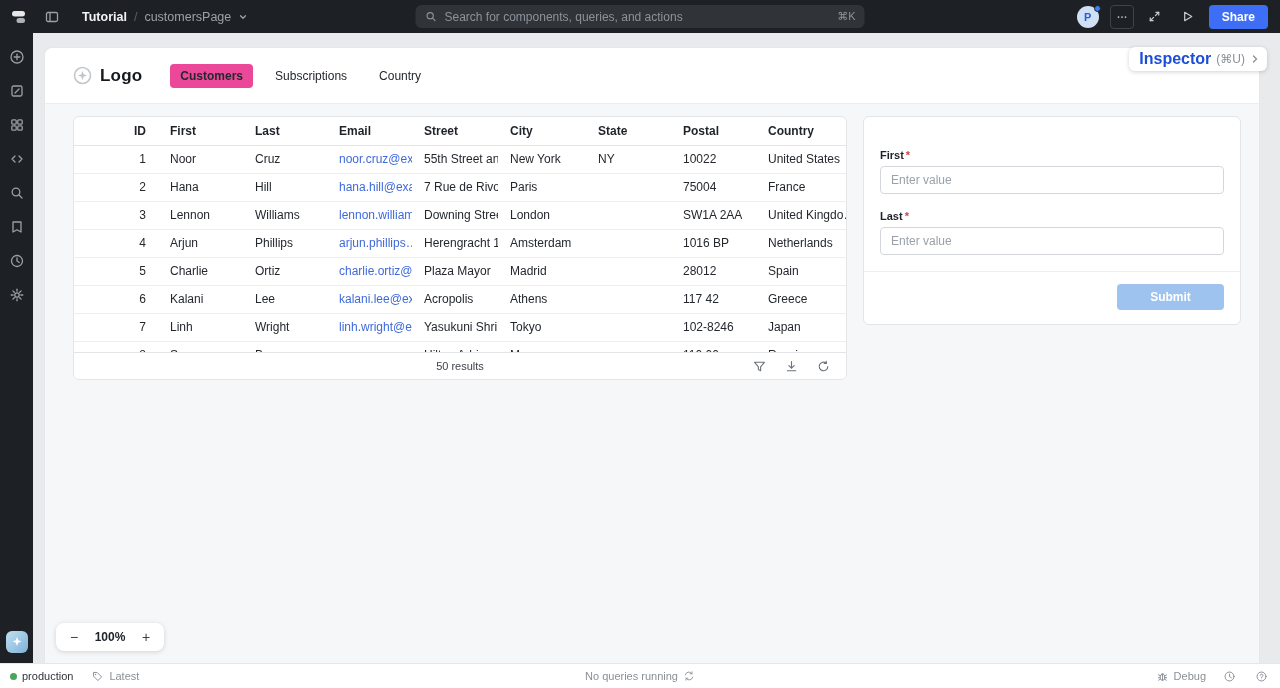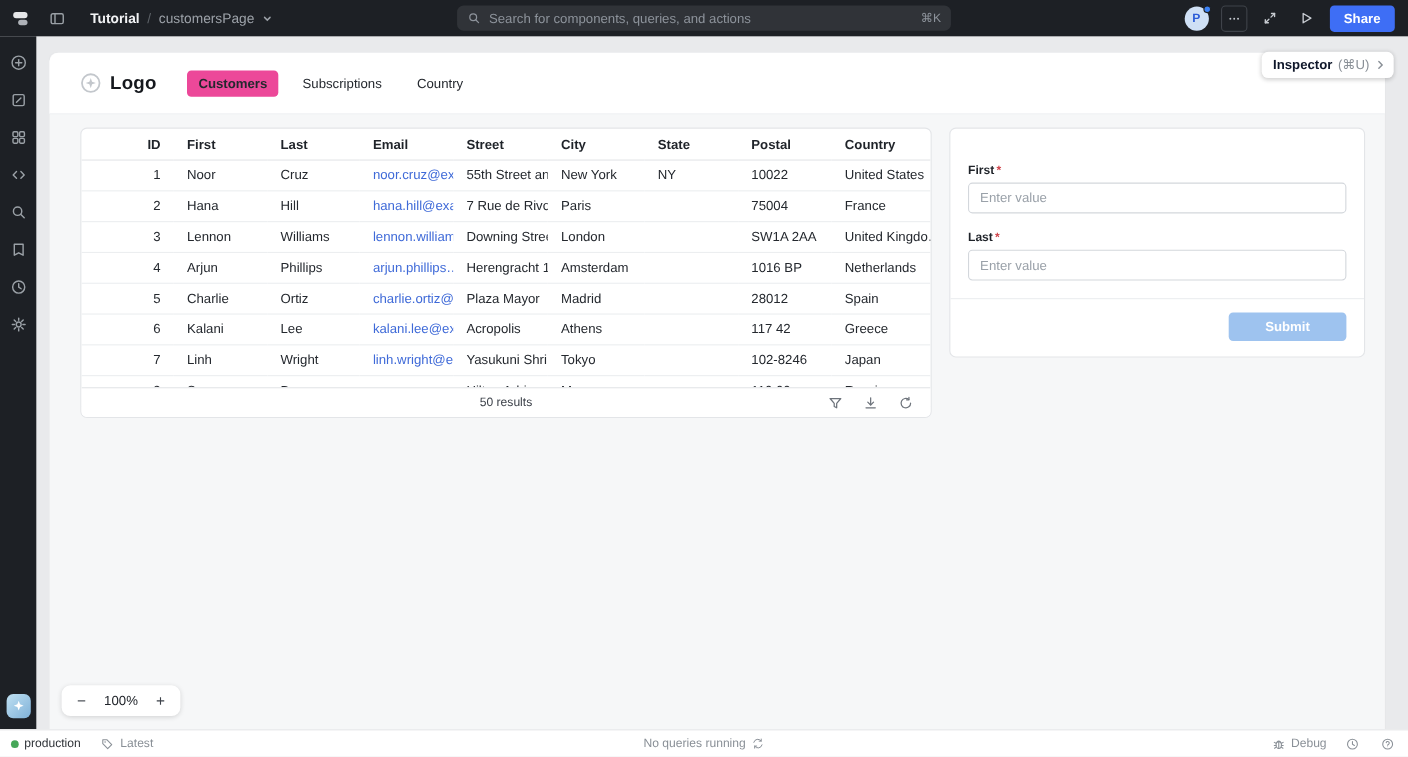--- a/index.html
+++ b/index.html
@@ -58,25 +58,25 @@
   .form-title { font-size:16px; font-weight:700; color:#15181d; }
   .field-label { margin-top:16px; font-size:11px; font-weight:700; color:#1f2329; }
   .req { color:#d0454c; margin-left:2px; }
   .text-input { margin-top:5px; width:100%; height:28px; border:1px solid #d3d7dc; border-radius:4px; padding:0 10px; font-size:12px; color:#20242a; font-family:inherit; outline:none; background:#fff; }
   .text-input::placeholder { color:#9aa1a9; }
   .form-footer { margin-top:16px; border-top:1px solid #eceef0; padding:12px 16px 14px; text-align:right; }
   .submit-btn { height:26px; width:107px; background:#9ec3ef; border:none; border-radius:4px; color:#fff; font-size:12px; font-weight:600; font-family:inherit; cursor:pointer; }
 
   
   .inspector-hint { position:absolute; top:14px; right:13px; height:24px; background:#fff; border-radius:6px; box-shadow:0 1px 4px rgba(0,0,0,.18); display:flex; align-items:center; gap:5px; padding:0 7px 0 10px; cursor:pointer; z-index:10; }
-  .inspector-hint .lbl { font-size:12px; font-weight:600; color:#0f172a; }
+  .inspector-hint .lbl { font-size:16px; font-weight:600; color:#1d4ed8; }
   .inspector-hint .sc { font-size:12px; color:#8a9097; }
   .zoom-pill { position:absolute; left:23px; bottom:12px; height:28px; background:#fff; border-radius:8px; box-shadow:0 1px 5px rgba(0,0,0,.15); display:flex; align-items:center; padding:0 4px; z-index:10; }
   .zoom-btn { width:28px; height:24px; border:none; background:transparent; font-size:14px; color:#3d424a; cursor:pointer; border-radius:5px; font-family:inherit; }
-  .zoom-level { width:44px; text-align:center; font-size:12px; color:#20242a; }
+  .zoom-level { width:44px; text-align:center; font-size:12px; color:#20242a;font-weight:bold; }
 
   
   .statusbar { position:absolute; left:0; right:0; bottom:0; height:25px; background:#fff; border-top:1px solid #e6e7e9; display:flex; align-items:center; padding:0 10px; font-size:11px; z-index:30; }
   .sb-left, .sb-right { display:flex; align-items:center; gap:6px; }
   .sb-group { display:flex; align-items:center; gap:5px; cursor:pointer; }
   .env-dot { width:7px; height:7px; border-radius:50%; background:#46a758; }
   .env-label { color:#2f3338; }
   .muted { color:#8a9097; }
   .sb-center { position:absolute; left:50%; transform:translateX(-50%); display:flex; align-items:center; gap:5px; color:#8a9097; }
   .sb-right { margin-left:auto; gap:14px; }

